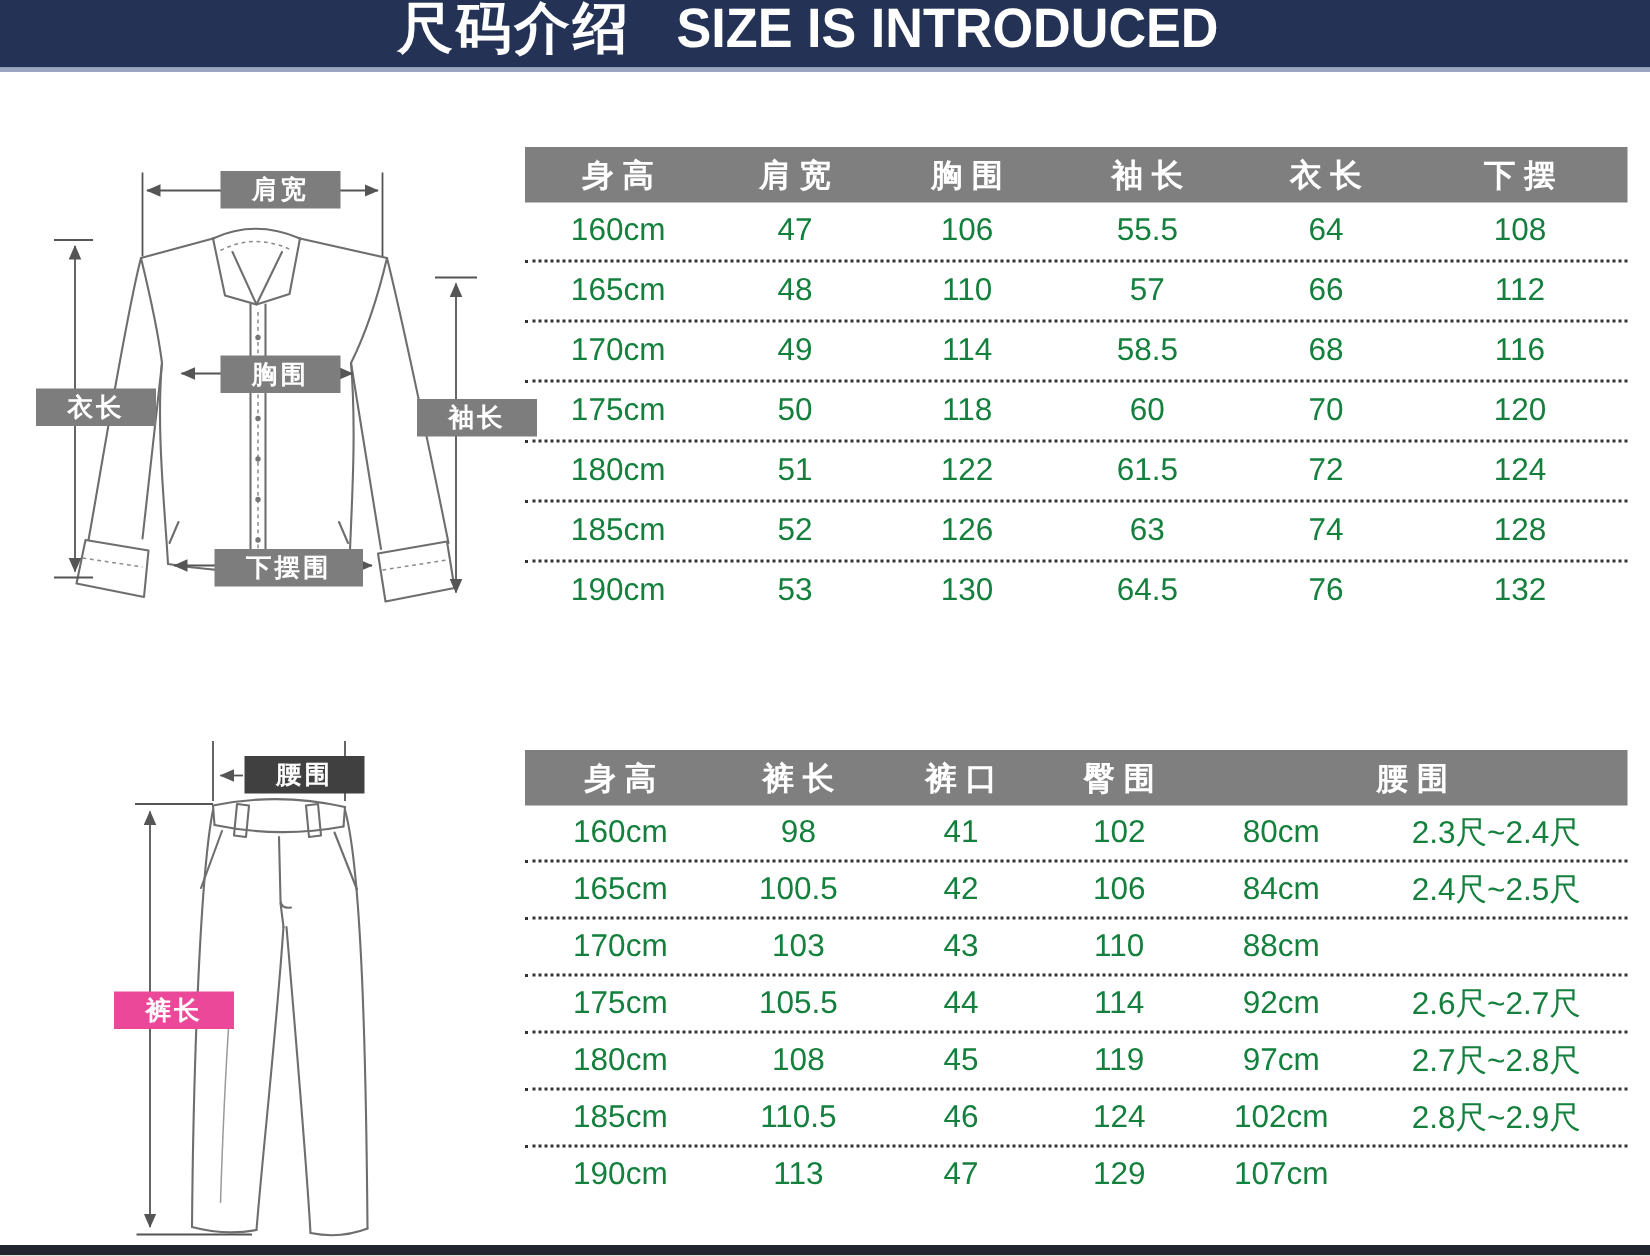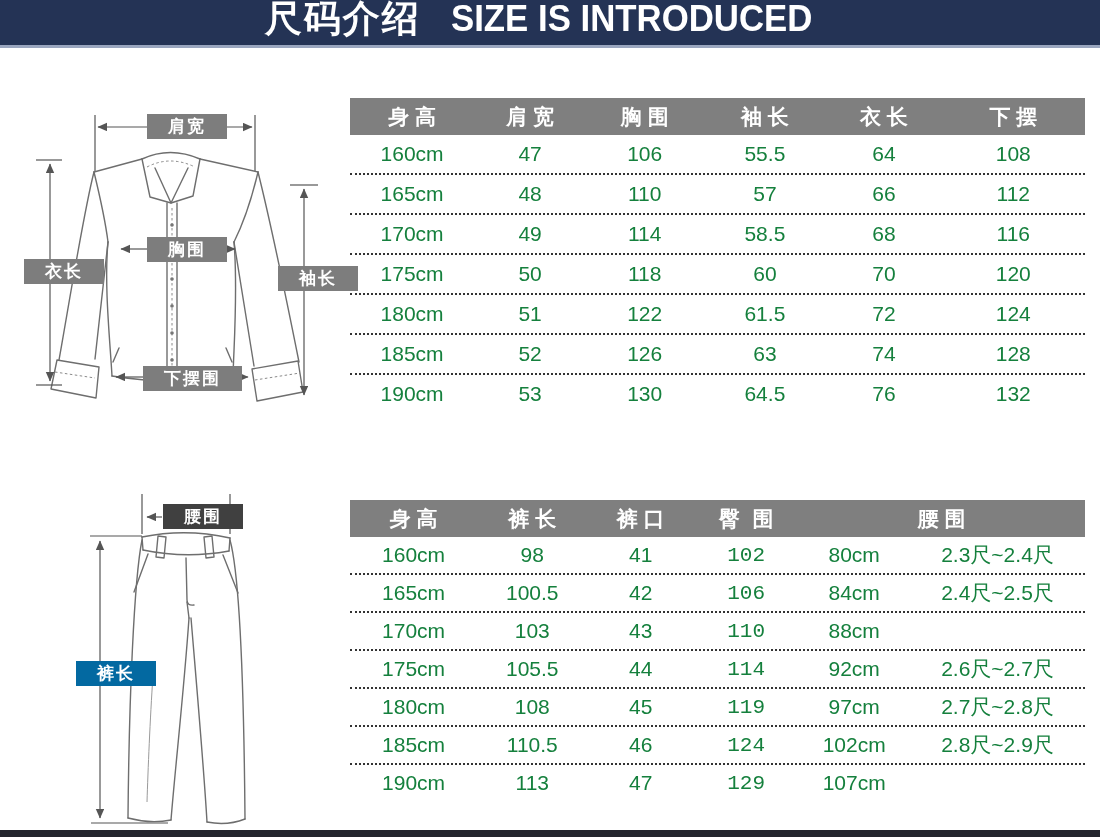--- a/index.html
+++ b/index.html
@@ -26,21 +26,21 @@
   .thead{display:flex;align-items:center;height:37px;color:#fff;font-weight:700;font-size:21px;}
   .th,.td{text-align:center;}
   .tr{display:flex;align-items:center;height:38px;font-size:21px;color:#15803d;}
   .tbl-bottom .tr{height:36px;}
   .tr + .tr{border-top:2px dotted #333;}
   
   .tbl-top .c0{width:16.9%;} .tbl-top .c1{width:15.2%;} .tbl-top .c2{width:16.0%;}
   .tbl-top .c3{width:16.7%;} .tbl-top .c4{width:15.7%;} .tbl-top .c5{width:19.5%;}
   
   .tbl-bottom .d0{width:17.3%;} .tbl-bottom .d1{width:15.0%;} .tbl-bottom .d2{width:14.5%;}
-  .tbl-bottom .d3{width:14.2%;font-family:Liberation Mono, monospace;} .tbl-bottom .d4{width:15.2%;} .tbl-bottom .d5{width:23.8%;}
+  .tbl-bottom .d3{width:14.2%;} .tbl-bottom .d4{width:15.2%;} .tbl-bottom .d5{width:23.8%;}
   .tbl-bottom .dspan{width:39.0%;}
   .bottom-bar{position:absolute;left:0;top:830px;width:1100px;height:7px;}
   svg .garment{fill:none;stroke:#6e6e6e;stroke-width:1.4;stroke-linecap:round;stroke-linejoin:round;}
   svg .stitch{fill:none;stroke:#8a8a8a;stroke-width:1;stroke-dasharray:2.5 2.5;}
   svg .crease{fill:none;stroke:#9a9a9a;stroke-width:1;}
   svg .meas{stroke:#555;stroke-width:1.2;fill:none;}
   svg .btn{fill:#777;}
 </style>
 </head>
 <body>
@@ -161,21 +161,21 @@
       <path class="garment" d="M128,348 Q150,354 171,350"></path>
       <path class="garment" d="M207,352 Q227,356 245,349"></path>
 
       <path class="crease" d="M153,205 C150,250 148,300 147,332"></path>
 
       <line class="meas" x1="90" y1="66" x2="142" y2="66"></line>
       <line class="meas" x1="100" y1="71" x2="100" y2="348" marker-start="url(#ah2)" marker-end="url(#ah2)"></line>
       <line class="meas" x1="91" y1="353" x2="168" y2="353"></line>
     </svg>
     <div class="mlabel" style="left:163px;top:34px;background:#404040;">腰围</div>
-    <div class="mlabel" style="left:76px;top:191px;background:#0369a1;">裤长</div>
+    <div class="mlabel" style="left:76px;top:191px;background:#ec4899;">裤长</div>
   </div>
 
   <div class="sizetable tbl-top">
     <div class="thead" style="background:#7f7f7f;">
       <div class="th c0">身 高</div>
       <div class="th c1">肩 宽</div>
       <div class="th c2">胸 围</div>
       <div class="th c3">袖 长</div>
       <div class="th c4">衣 长</div>
       <div class="th c5">下 摆</div>

